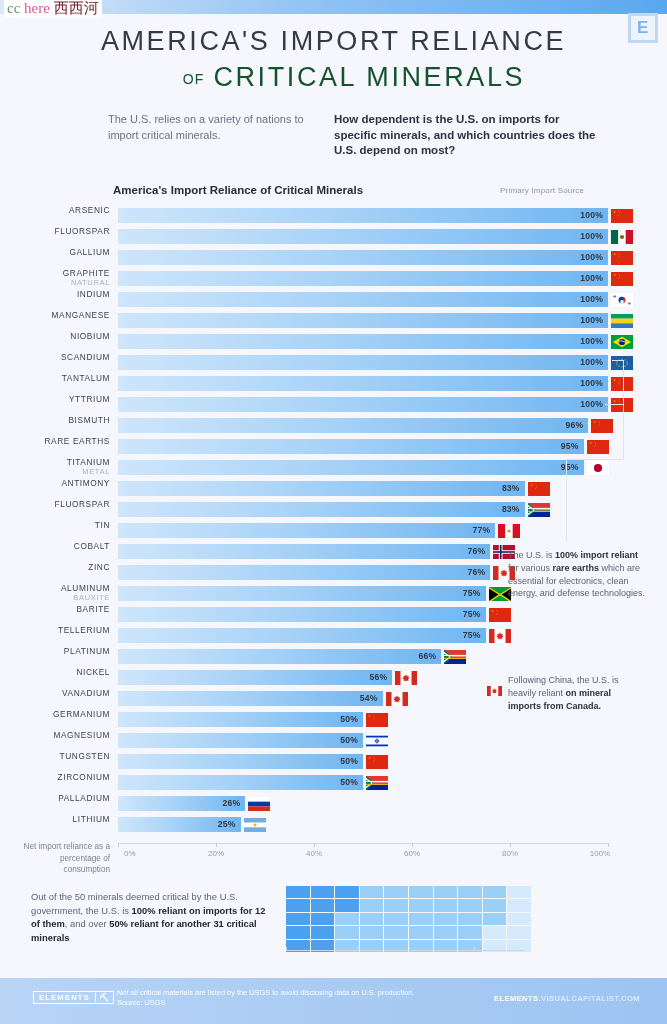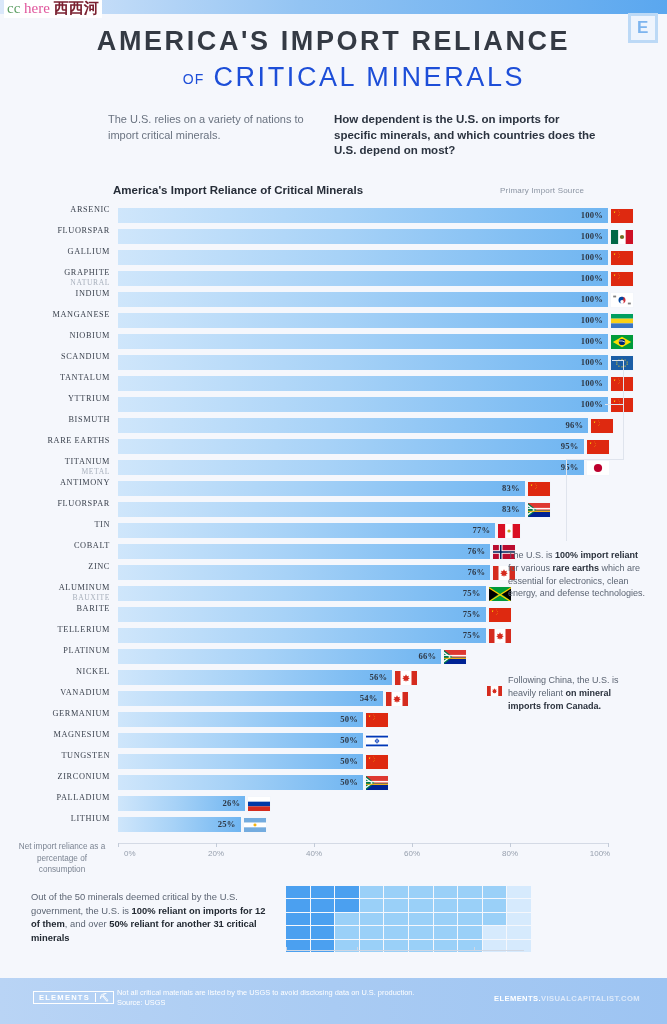--- a/index.html
+++ b/index.html
@@ -19,39 +19,39 @@
     background: linear-gradient(90deg, #dbe8fa 0%, #93c4f3 45%, #5aa7ef 100%);
   }
   .watermark {
     position: absolute; top: 0px; left: 4px; z-index: 40;
     background: #ffffff; padding: 0 3px 1px 3px;
     font-family: "Liberation Serif", serif; font-size: 15px; line-height: 17px;
     white-space: nowrap;
   }
   .wm-cc { color: #5b9e62; }
   .wm-here { color: #e0559c; }
-  .wm-cn { color: #7a2030; font-weight: bold; }
+  .wm-cn { color: #7a2030; font-weight: normal; }
 
   
   .elogo {
     position: absolute; top: 13px; right: 9px;
     width: 30px; height: 30px;
     border: 3px solid #bcd9f6; background: #eef4fd;
     display: flex; align-items: center; justify-content: center;
     color: #7db4ee; font-size: 17px; font-weight: bold;
     letter-spacing: 0.5px;
   }
 
   
   .title-wrap { position: absolute; top: 24px; left: 0; width: 667px; text-align: center; }
   .title1 {
-    font-size: 27px; letter-spacing: 2.6px; color: #343a44; font-weight: 700;
+    font-size: 27px; letter-spacing: 2.6px; color: #343a44; font-weight: 400;
     line-height: 34px;
   }
-  .title2 { font-size: 27px; letter-spacing: 1.6px; color: #1d4ed8; line-height: 34px; margin-top: 2px; margin-left: 41px; }
+  .title2 { font-size: 27px; letter-spacing: 1.6px; color: #14532d; line-height: 34px; margin-top: 2px; margin-left: 41px; }
   .title2 .ofsmall { font-size: 14px; letter-spacing: 1px; vertical-align: 2px; }
   .title2 .big { font-weight: 400; letter-spacing: 2.6px; }
 
   
   .sub-left {
     position: absolute; top: 112px; left: 108px; width: 210px;
     font-size: 11px; line-height: 15.5px; color: #6a7380;
   }
   .sub-right {
     position: absolute; top: 112px; left: 334px; width: 268px;
@@ -62,21 +62,21 @@
   .chart-title {
     position: absolute; top: 184px; left: 113px;
     font-size: 11.5px; font-weight: bold; color: #262d38;
   }
   .chart-src {
     position: absolute; top: 186px; left: 500px;
     font-size: 8px; color: #8b94a2; letter-spacing: .2px;
   }
 
   
-  .chart { position: absolute; top: 205px; left: 0; width: 667px; height: 640px; font-family: Liberation Serif, serif; }
+  .chart { position: absolute; top: 205px; left: 0; width: 667px; height: 640px; }
   .row { position: relative; height: 21px; }
   .row-label {
     position: absolute; right: 0; top: 0; width: 105px;
     text-align: right; font-size: 8.3px; letter-spacing: .6px;
     color: #3b424e; line-height: 10px;
   }
   .row-label .sub { display: block; color: #a8b0bc; font-size: 7.6px; letter-spacing: .6px; }
   .label-box { position: absolute; left: 0; top: 0; width: 110px; height: 21px; display:flex; align-items:center; justify-content:flex-end; }
   .label-box.two { align-items: flex-start; padding-top: 1px; }
   .bartrack { position: absolute; left: 118px; top: 0; width: 490px; height: 21px; }
@@ -93,21 +93,21 @@
     position: absolute; top: 2.5px; height: 16px; width: 24px;
     border: 1px solid #f3f6fb; overflow: hidden;
   }
   .flag svg { display: block; width: 100%; height: 100%; }
 
   
   .axis { position: absolute; top: 843px; left: 118px; width: 490px; height: 1px; background: #d4dae5; }
   .tick { position: absolute; top: 0; width: 1px; height: 4px; background: #c3cbd8; }
   .ticklabel { position: absolute; top: 6px; font-size: 8px; color: #97a0ae; transform: translateX(-50%); }
   .axis-caption {
-    position: absolute; top: 841px; left: 14px; width: 96px; text-align: center;
+    position: absolute; top: 841px; left: 14px; width: 96px; text-align: right;
     font-size: 8.2px; line-height: 11.5px; color: #7b8492;
   }
 
   
   .anno {
     position: absolute; font-size: 9px; line-height: 12.8px; color: #5c6573;
   }
   .anno b { color: #2b323d; }
   .anno1 { top: 549px; left: 508px; width: 140px; }
   .anno2 { top: 674px; left: 508px; width: 136px; }

